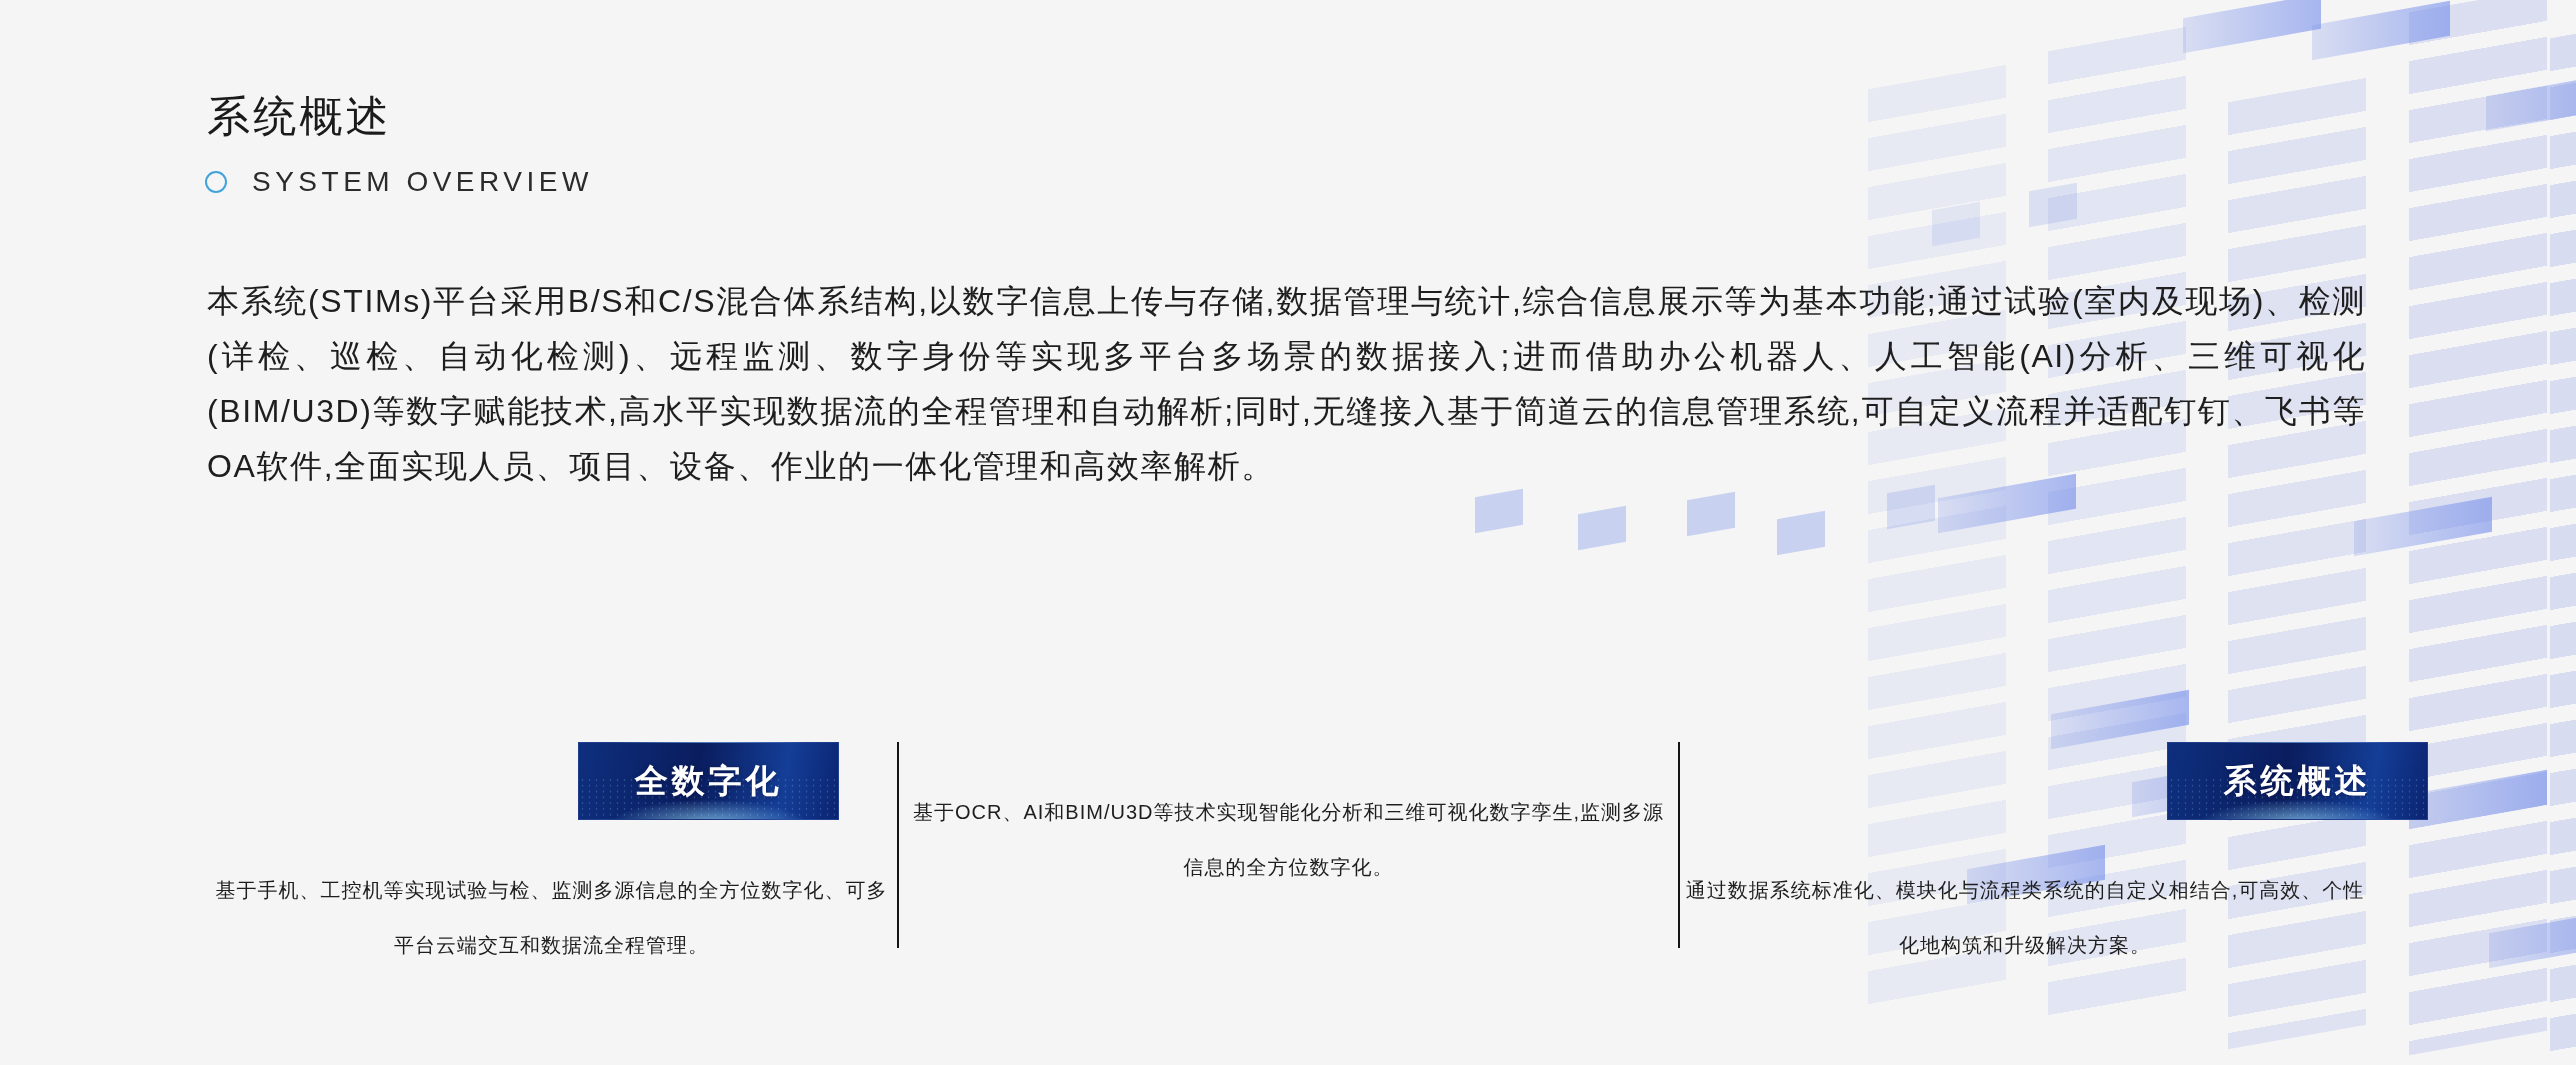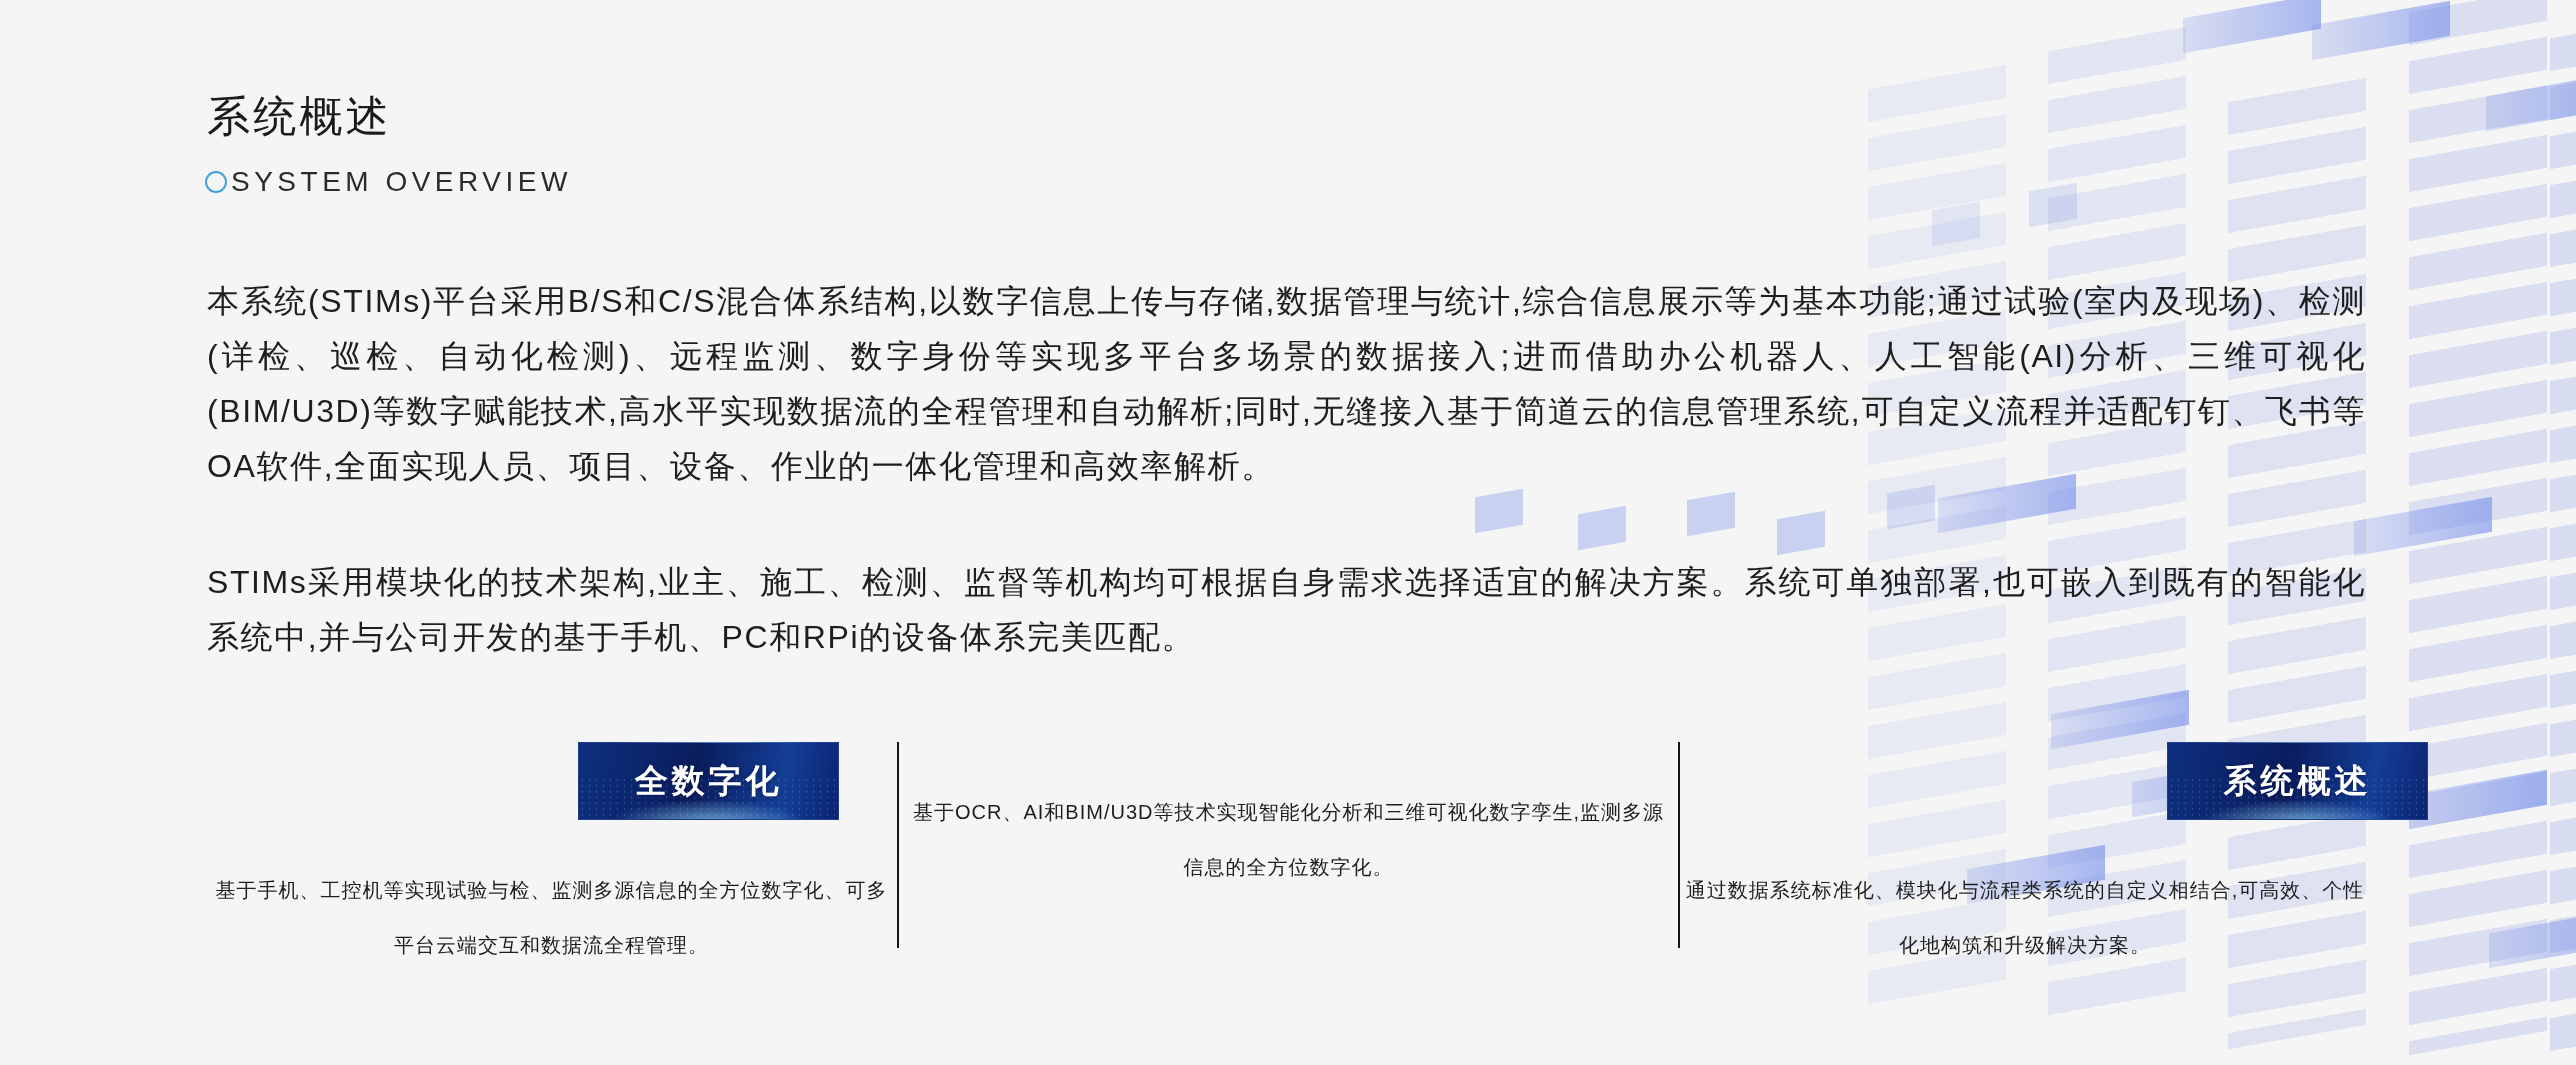--- a/index.html
+++ b/index.html
@@ -35,21 +35,21 @@
   
   .content{position:relative;z-index:1;}
 
   .page-title{
     position:absolute;left:207px;top:90px;
     font-size:43px;line-height:1.25;letter-spacing:3.2px;
     color:#1b1b1b;font-weight:500;
   }
   .page-subtitle{
     position:absolute;left:205px;top:166px;
-    display:flex;align-items:center;gap:4px;
+    display:flex;align-items:center;gap:25px;
   }
   .circle-icon{
     width:18px;height:18px;border:2.6px solid #41a3d9;border-radius:50%;
     flex:0 0 auto;background:transparent;
   }
   .subtitle-text{
     font-size:28px;letter-spacing:4.5px;color:#2b2b2b;font-weight:400;
   }
 
   .paragraphs{
@@ -136,21 +136,20 @@
 
     <div class="page-title">系统概述</div>
 
     <div class="page-subtitle">
       <span class="circle-icon"></span>
       <span class="subtitle-text">SYSTEM OVERVIEW</span>
     </div>
 
     <div class="paragraphs">
       <p>本系统(STIMs)平台采用B/S和C/S混合体系结构,以数字信息上传与存储,数据管理与统计,综合信息展示等为基本功能;通过试验(室内及现场)、检测(详检、巡检、自动化检测)、远程监测、数字身份等实现多平台多场景的数据接入;进而借助办公机器人、人工智能(AI)分析、三维可视化(BIM/U3D)等数字赋能技术,高水平实现数据流的全程管理和自动解析;同时,无缝接入基于简道云的信息管理系统,可自定义流程并适配钉钉、飞书等OA软件,全面实现人员、项目、设备、作业的一体化管理和高效率解析。</p>
-      <p>STIMs采用模块化的技术架构,业主、施工、检测、监督等机构均可根据自身需求选择适宜的解决方案。系统可单独部署,也可嵌入到既有的智能化系统中,并与公司开发的基于手机、PC和RPi的设备体系完美匹配。</p>
     </div>
 
     <div class="features">
 
       <div class="feature-col col-1">
         <div class="badge badge-offset-left">
           <span class="badge-label">全数字化</span>
         </div>
         <div class="feature-desc">基于手机、工控机等实现试验与检、监测多源信息的全方位数字化、可多平台云端交互和数据流全程管理。</div>
       </div>

